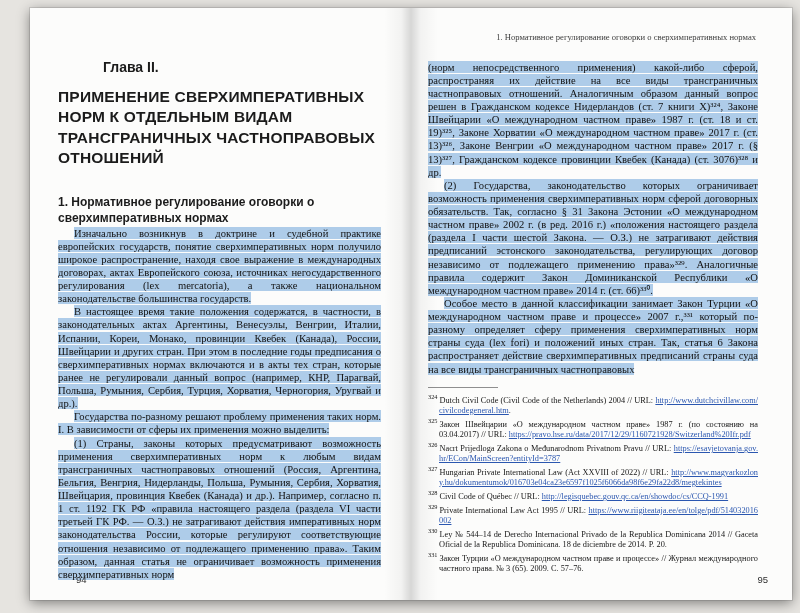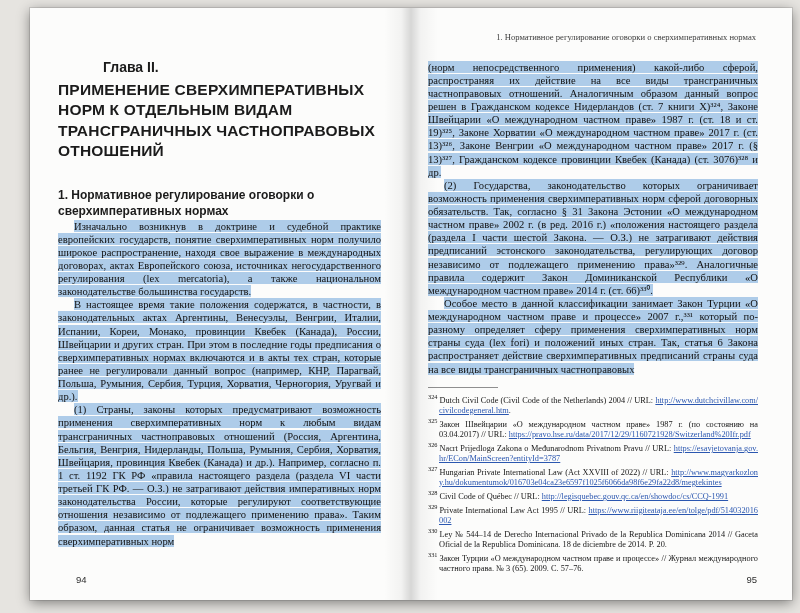--- a/index.html
+++ b/index.html
@@ -36,21 +36,21 @@
   .page-right{padding:24px 34px 0 17px;}
 
   .chapter-label{
     font:700 14px/1.35 "Liberation Sans",sans-serif;
     color:#1b1b1b;
     padding-left:45px;
   }
   .chapter-title{
     font:700 15.5px/1.32 "Liberation Sans",sans-serif;
     color:#1b1b1b;
-    margin-top:3px;
+    margin-top:10px;
     letter-spacing:.2px;
   }
   .section-heading{
     font:700 12px/1.35 "Liberation Sans",sans-serif;
     margin-top:25px;
     max-width:286px;
     color:#1b1b1b;
   }
   .body-text{
     font-size:10.6px;line-height:1.24;
@@ -97,35 +97,36 @@
     text-decoration:underline;
     word-break:break-all;
     cursor:pointer;
   }
   .page-number{
     position:absolute;bottom:15px;
     font:9.5px "Liberation Sans",sans-serif;
     color:#2e2e2e;
   }
   .page-left .page-number{left:29px;padding-left:17px;}
-  .page-right .page-number{right:35px;}
+  .page-right .page-number{right:24px;}
 </style>
 </head>
 <body>
 
 <div class="spread">
 
   <div class="page page-left">
     <div class="chapter-label">Глава II.</div>
     <div class="chapter-title">ПРИМЕНЕНИЕ СВЕРХИМПЕРАТИВНЫХ НОРМ К ОТДЕЛЬНЫМ ВИДАМ ТРАНСГРАНИЧНЫХ ЧАСТНОПРАВОВЫХ ОТНОШЕНИЙ</div>
     <div class="section-heading">1. Нормативное регулирование оговорки о сверхимперативных нормах</div>
 
     <div class="body-text">
       <p><span class="hl">Изначально возникнув в доктрине и судебной практике европейских государств, понятие сверхимперативных норм получило широкое распространение, находя свое выражение в международных договорах, актах Европейского союза, источниках негосударственного регулирования (lex mercatoria), а также национальном законодательстве большинства государств.</span></p>
       <p><span class="hl">В настоящее время такие положения содержатся, в частности, в законодательных актах Аргентины, Венесуэлы, Венгрии, Италии, Испании, Кореи, Монако, провинции Квебек (Канада), России, Швейцарии и других стран. При этом в последние годы предписания о сверхимперативных нормах включаются и в акты тех стран, которые ранее не регулировали данный вопрос (например, КНР, Парагвай, Польша, Румыния, Сербия, Турция, Хорватия, Черногория, Уругвай и др.).</span></p>
+      <p><span class="hl">Государства по-разному решают проблему применения таких норм. I. В зависимости от сферы их применения можно выделить:</span></p>
       <p><span class="hl">(1) Страны, законы которых предусматривают возможность применения сверхимперативных норм к любым видам трансграничных частноправовых отношений (Россия, Аргентина, Бельгия, Венгрия, Нидерланды, Польша, Румыния, Сербия, Хорватия, Швейцария, провинция Квебек (Канада) и др.). Например, согласно п. 1 ст. 1192 ГК РФ «правила настоящего раздела (раздела VI части третьей ГК РФ. — О.З.) не затрагивают действия императивных норм законодательства России, которые регулируют соответствующие отношения независимо от подлежащего применению права». Таким образом, данная статья не ограничивает возможность применения сверхимперативных норм</span></p>
     </div>
 
     <div class="page-number">94</div>
   </div>
 
   <div class="page page-right">
     <div class="running-head">1. Нормативное регулирование оговорки о сверхимперативных нормах</div>
 
     <div class="body-text">

